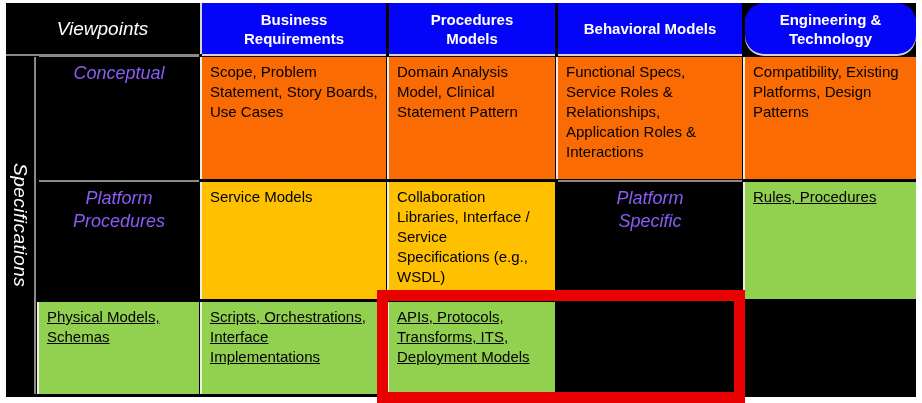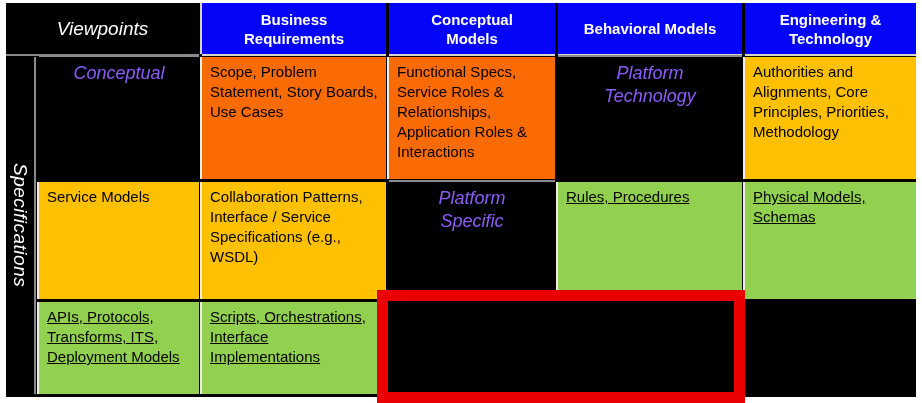--- a/index.html
+++ b/index.html
@@ -28,21 +28,21 @@
   .head {
     background: #0404F8; color: #ffffff;
     font-weight: bold; font-size: 15px; line-height: 19px;
     display: flex; align-items: center; justify-content: center;
     text-align: center;
     box-shadow: 0 2px 0 #d8d4cc;
   }
   .h1 { padding: 15px 12px; box-shadow: 0 2px 0 #d8d4cc, -2px 0 0 #d8d4cc; }
   .h2 { padding: 0 20px; }
   .h3 { padding: 0 8px;  }
-  .h4 { padding: 0 14px; }
+  .h4 { padding: 0 14px; border-radius: 19px; }
   .strip {
     grid-column: 1; grid-row: 2 / 5;
     background: #000; color: #fff;
     border-right: 2px solid #8a8a8a;
     display: flex; align-items: center; justify-content: center;
   }
   .strip span {
     writing-mode: vertical-rl;
     font-style: italic; font-size: 19px; letter-spacing: 0.5px;
   }
@@ -70,38 +70,39 @@
   }
 </style>
 </head>
 <body>
 
 <div class="matrix">
 
   <div class="corner">Viewpoints</div>
 
   <div class="head h1">Business Requirements</div>
-  <div class="head h2">Conceptual Models</div>
+  <div class="head h2">Procedures Models</div>
   <div class="head h3">Behavioral Models</div>
   <div class="head h4">Engineering &amp; Technology</div>
 
   <div class="strip">
     <span>Specifications</span>
   </div>
 
   <div class="rlabel">Conceptual</div>
   <div class="cell r1">Scope, Problem Statement, Story Boards, Use Cases</div>
+  <div class="cell r1">Domain Analysis Model, Clinical Statement Pattern</div>
   <div class="cell r1 cc3">Functional Specs, Service Roles &amp; Relationships, Application Roles &amp; Interactions</div>
+  <div class="cell r1 cc4">Compatibility, Existing Platforms, Design Patterns</div>
 
-  <div class="rlabel">Platform Technology</div>
-  <div class="cell r2">Authorities and Alignments, Core Principles, Priorities, Methodology</div>
+  <div class="rlabel">Platform Procedures</div>
   <div class="cell r2">Service Models</div>
-  <div class="cell r2 cc3">Collaboration Patterns, Interface / Service Specifications (e.g., WSDL)</div>
+  <div class="cell r2 cc3">Collaboration Libraries, Interface / Service Specifications (e.g., WSDL)</div>
 
   <div class="rlabel">Platform Specific</div>
   <div class="cell r3">Rules, Procedures</div>
   <div class="cell r3">Physical Models, Schemas</div>
+  <div class="cell r3 cc3">Scripts, Orchestrations, Interface Implementations</div>
   <div class="cell r3 cc4">APIs, Protocols, Transforms, ITS, Deployment Models</div>
-  <div class="cell r3 cc3">Scripts, Orchestrations, Interface Implementations</div>
 
 </div>
 
 <div class="hl"></div>
 
 </body></html>

